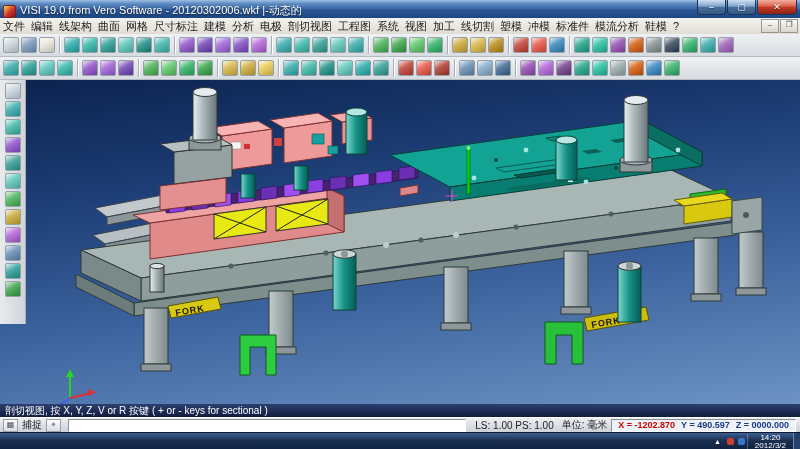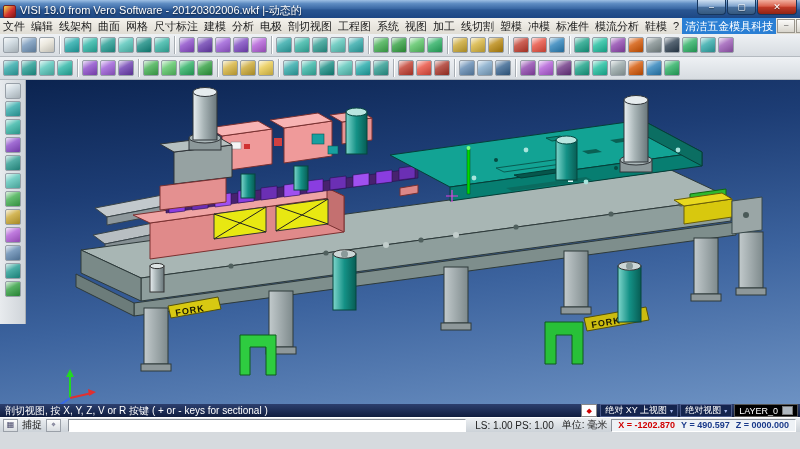--- a/index.html
+++ b/index.html
@@ -116,21 +116,20 @@
         <span class="menu-item">系统</span>
         <span class="menu-item">视图</span>
         <span class="menu-item">加工</span>
         <span class="menu-item">线切割</span>
         <span class="menu-item">塑模</span>
         <span class="menu-item">冲模</span>
         <span class="menu-item">标准件</span>
         <span class="menu-item">模流分析</span>
         <span class="menu-item">鞋模</span>
         <span class="menu-item">?</span>
-        <span class="menu-item menu-highlight">清洁五金模具科技</span>
       </div>
     <div class="mdi-controls">
       <div class="mdi-btn">–</div>
       <div class="mdi-btn">❐</div>
 
     </div>
   </div>
 
   <div class="toolbar row1">
       <div class="tb-icon" style="background: linear-gradient(150deg, rgba(255, 255, 255, 0.85), rgba(255, 255, 255, 0.2) 40%, rgba(0, 0, 0, 0.18)), rgb(200, 212, 220);"></div>
@@ -438,45 +437,41 @@
       <div class="tb-icon" style="background: linear-gradient(150deg, rgba(255, 255, 255, 0.85), rgba(255, 255, 255, 0.2) 40%, rgba(0, 0, 0, 0.18)), rgb(63, 174, 78);"></div>
       <div class="tb-icon" style="background: linear-gradient(150deg, rgba(255, 255, 255, 0.85), rgba(255, 255, 255, 0.2) 40%, rgba(0, 0, 0, 0.18)), rgb(201, 165, 46);"></div>
       <div class="tb-icon" style="background: linear-gradient(150deg, rgba(255, 255, 255, 0.85), rgba(255, 255, 255, 0.2) 40%, rgba(0, 0, 0, 0.18)), rgb(176, 90, 214);"></div>
       <div class="tb-icon" style="background: linear-gradient(150deg, rgba(255, 255, 255, 0.85), rgba(255, 255, 255, 0.2) 40%, rgba(0, 0, 0, 0.18)), rgb(95, 135, 176);"></div>
       <div class="tb-icon" style="background: linear-gradient(150deg, rgba(255, 255, 255, 0.85), rgba(255, 255, 255, 0.2) 40%, rgba(0, 0, 0, 0.18)), rgb(31, 154, 144);"></div>
       <div class="tb-icon" style="background: linear-gradient(150deg, rgba(255, 255, 255, 0.85), rgba(255, 255, 255, 0.2) 40%, rgba(0, 0, 0, 0.18)), rgb(47, 158, 62);"></div>
     </div>
 
   <div class="promptbar">
     <span class="prompt-text">剖切视图, 按 X, Y, Z, V or R 按键 ( + or - keys for sectional )</span>
-    <div class="prompt-right">
-      <div class="mini-icon">◆</div>
-      <div class="view-field">
-        <span>绝对 XY 上视图</span>
-        <span class="dd">▾</span>
-      </div>
-      <div class="view-field">
-        <span>绝对视图</span>
-        <span class="dd">▾</span>
-      </div>
-      <div class="layer-field">
-        <span>LAYER_0</span>
-        <span class="layer-chip"></span>
-      </div>
-    </div>
   </div>
 
   <div class="statusbar">
     <div class="st-chip">▦</div>
     <span class="snap-label">捕捉</span>
     <div class="st-chip">⌖</div>
     <div class="msg-field"></div>
     <span class="st-ro">LS: 1.00 PS: 1.00</span>
     <span class="st-ro">单位: 毫米</span>
     <div class="coords">
       <span class="cx">X = -1202.870</span>
       <span class="cy">Y = 490.597</span>
       <span class="cz">Z = 0000.000</span>
     </div>
   </div>
 
+  <div class="taskbar">
+    <div class="tb-spacer"></div>
+    <span class="tray-arrow">▲</span>
+    <div class="tray-dot red"></div>
+    <div class="tray-dot blue"></div>
+    <div class="clock">
+      <div>14:20</div>
+      <div>2012/3/2</div>
+    </div>
+    <div class="show-desktop"></div>
+  </div>
 
 </div>
 
 </body></html>

